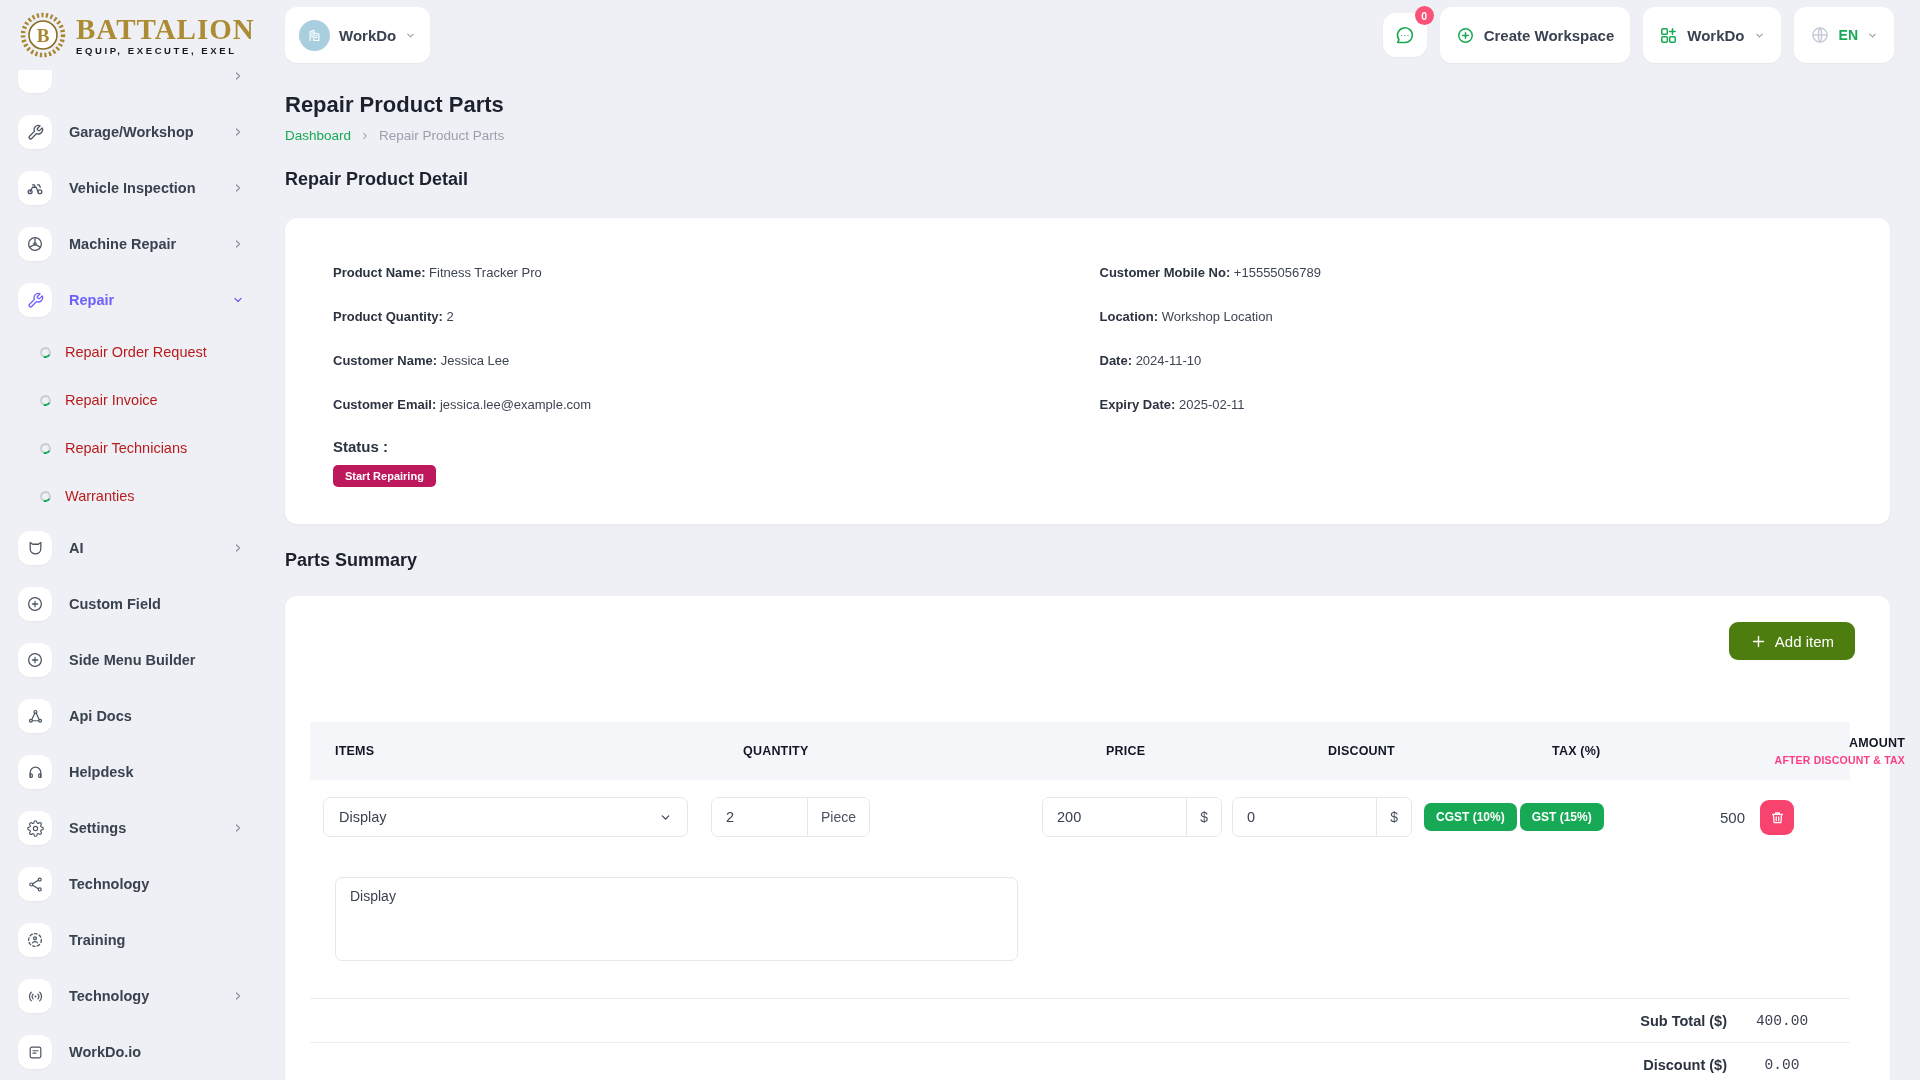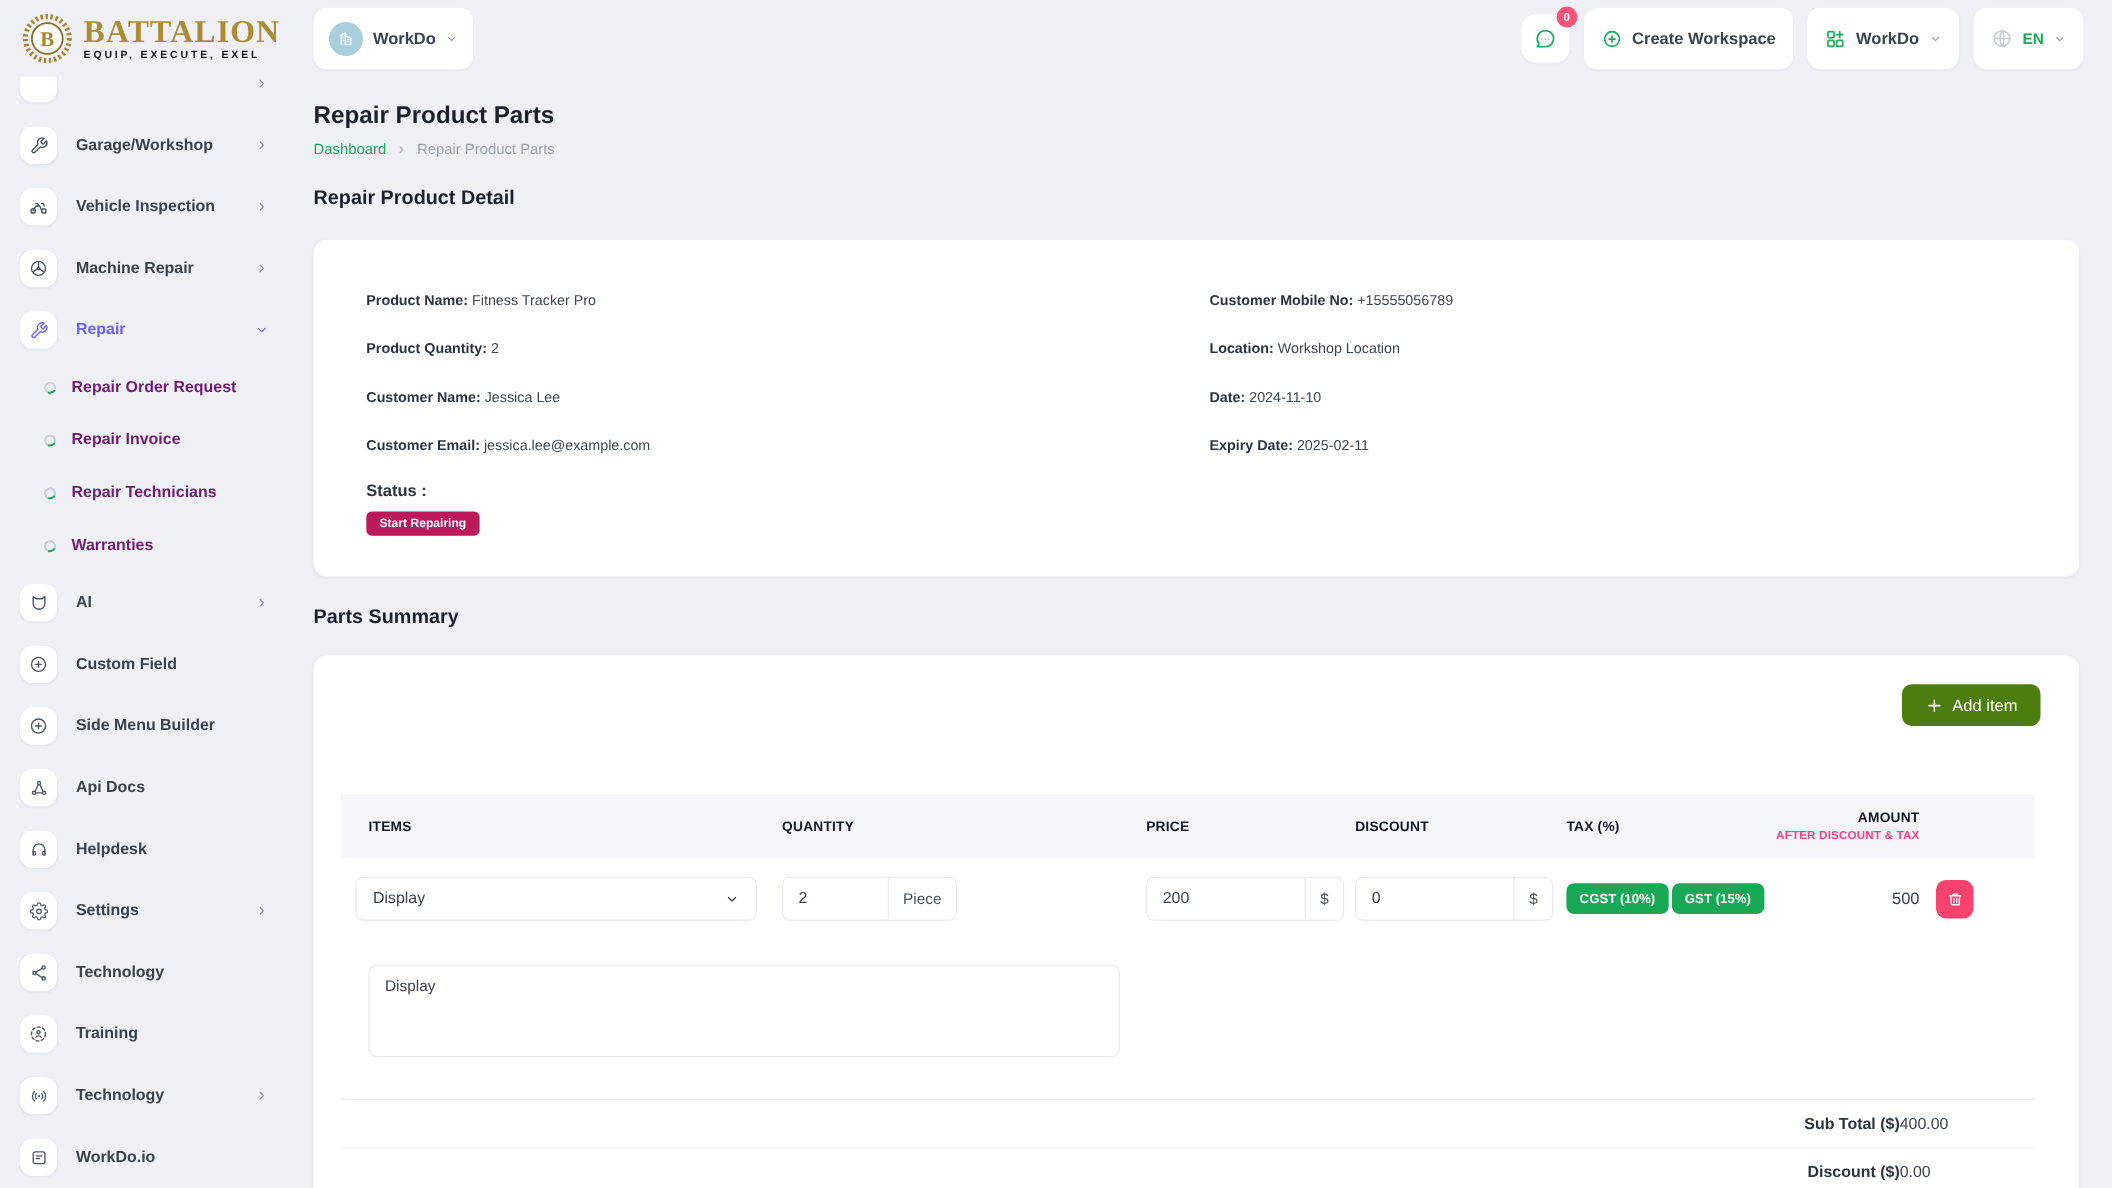--- a/index.html
+++ b/index.html
@@ -64,21 +64,21 @@
   .nav-label { font-size:14.5px; font-weight:600; color:#39424e; white-space:nowrap; }
   .nav-chev { margin-left:auto; margin-right:10px; color:#8a90a0; }
   .nav-item.active .nav-ic, .nav-item.active .nav-label, .nav-item.active .nav-chev { color:#6c5ffc; }
   .nav-sub {
     height:48px; display:flex; align-items:center; gap:14px; padding-left:22px; cursor:pointer;
   }
   .subdot {
     width:11px; height:11px; border-radius:50%; flex:none;
     border:2.5px solid #c7ccd6; border-bottom-color:#17a956; transform:rotate(-20deg);
   }
-  .nav-sub .nav-label { font-weight:700; color:#701a75; }
+  .nav-sub .nav-label { font-weight:400; color:#b91c1c; }
 
   
   .main { position:absolute; top:70px; left:285px; width:1605px; }
   h1.page-title { margin-top:22px; font-size:22px; font-weight:700; color:#1c212e; }
   .breadcrumb { margin-top:10px; display:flex; align-items:center; gap:9px; font-size:13.5px; }
   .bc-home { color:#17a956; cursor:pointer; }
   .bc-sep { color:#a8aeba; }
   .bc-current { color:#9aa0ad; }
   h2.section-heading { margin-top:26px; font-size:18px; font-weight:700; color:#1c212e; }
 
@@ -102,21 +102,21 @@
   .add-item-row { display:flex; justify-content:flex-end; }
   .add-item-btn {
     background:#4d7c0f; color:#fff; border:none; border-radius:9px;
     height:38px; padding:0 21px; font-size:15px; font-weight:400;
     display:flex; align-items:center; gap:8px; cursor:pointer;
     font-family:"Liberation Sans", sans-serif;
   }
 
   .parts-table { margin-top:62px; margin-right:5px; }
   .tgrid { display:grid; grid-template-columns:401px 331px 190px 192px 186px 135px 1fr; }
-  .thead { background:#f5f6fa; height:58px; align-items:center; }
+  .thead { background:#f5f6fa; height:58px; align-items:center;gap:32px; }
   .th {
     font-size:12.5px; font-weight:700; color:#121726; letter-spacing:.2px;
   }
   .th-items { padding-left:25px; }
   .th-amount { text-align:right; }
   .th-amount .subnote {
     font-size:10.5px; font-weight:700; color:#fb3d86; margin-top:4px; letter-spacing:.2px;
   }
   .trow { margin-top:17px; align-items:center; }
 
@@ -155,21 +155,21 @@
     font-size:14px; color:#3a4150; resize:none; outline:none; background:#fff;
     font-family:"Liberation Sans", sans-serif;
   }
 
   .totals { margin-top:33px; margin-right:5px; }
   .total-row {
     height:44px; border-top:1px solid #e9ecf3; padding-right:13px;
     display:flex; align-items:center; justify-content:flex-end;
   }
   .total-label { font-size:14.5px; font-weight:700; color:#2b3240; }
-  .total-value { width:110px; text-align:left; font-size:14.5px; color:#3a4150; }
+  .total-value { width:110px; text-align:center; font-size:14.5px; color:#3a4150;font-family:Liberation Mono, monospace; }
 </style>
 </head>
 <body>
 
 <nav class="sidebar-nav">
   <div class="nav-item">
     <span class="nav-ic"></span>
     <span class="nav-chev">
       <svg width="12" height="12" viewBox="0 0 24 24" fill="none" stroke="currentColor" stroke-width="2.4" stroke-linecap="round" stroke-linejoin="round">
           <path d="M9 6l6 6-6 6"></path>

